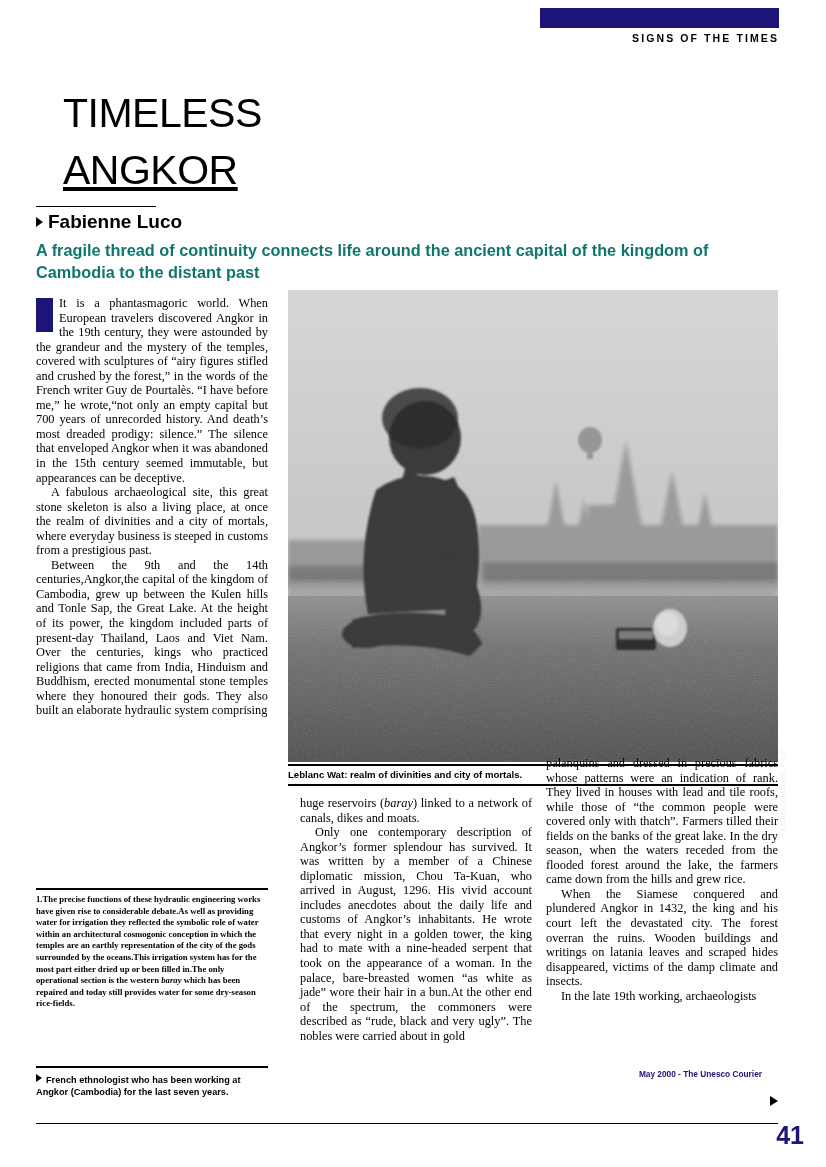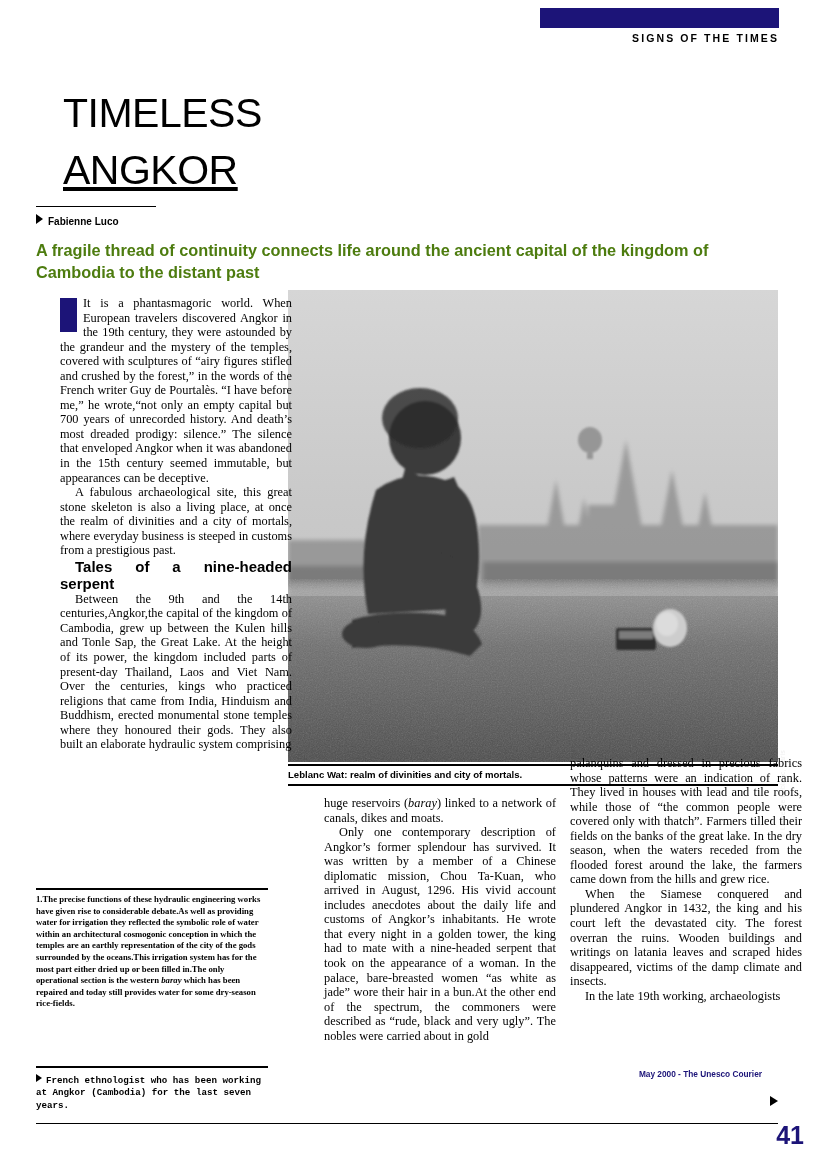--- a/index.html
+++ b/index.html
@@ -27,33 +27,33 @@
     font-family:"Liberation Sans",sans-serif;
     font-weight:normal;font-size:41px;line-height:57px;
     letter-spacing:-0.5px;color:#000;margin-left:27px;
   }
   .headline .l2{display:block;text-decoration:underline;}
 
   .byline-rule{position:absolute;left:36px;top:206px;width:120px;height:1px;background:#000;}
   .byline{
     position:absolute;left:36px;top:212px;width:300px;
     font-family:"Liberation Sans",sans-serif;
-    font-weight:bold;font-size:10px;line-height:20px;color:#000;
+    font-weight:bold;font-size:19px;line-height:20px;color:#000;
   }
   .tri{
     display:inline-block;width:0;height:0;vertical-align:1px;
     border-top:5px solid transparent;border-bottom:5px solid transparent;
     border-left:7px solid #000;margin-right:5px;
   }
 
   
   .standfirst{
     position:absolute;left:36px;top:240px;width:740px;
     font-family:"Liberation Sans",sans-serif;
-    font-weight:bold;font-size:16.3px;line-height:21.5px;color:#4d7c0f;
+    font-weight:bold;font-size:16.3px;line-height:21.5px;color:#0f766e;
   }
 
   
   .photo-wrap{position:absolute;left:288px;top:290px;width:490px;height:472px;}
   .photo{position:absolute;inset:0;overflow:hidden;background:#cfcfcf;}
   .photo svg{display:block;width:100%;height:100%;}
   .credit{
     position:absolute;right:-1px;top:312px;
     transform-origin:100% 0;transform:rotate(-90deg) translateX(-148px);
     font-family:"Liberation Sans",sans-serif;
@@ -67,21 +67,20 @@
   }
   .caption-rule-bot{position:absolute;left:288px;top:784px;width:490px;height:2px;background:#000;}
 
   
   .col{
     position:absolute;
     font-family:"Liberation Serif",serif;
     font-size:12.35px;line-height:14.55px;
     text-align:justify;text-justify:inter-word;
     color:#000;
-    margin-left:24px;
   }
   .col p{margin:0;text-indent:15px;}
   .col p.first{text-indent:0;}
   .col1{left:36px;top:296px;width:232px;}
   .col2{left:300px;top:796px;width:232px;}
   .col3{left:546px;top:756px;width:232px;}
 
   .dropcap{
     float:left;width:17px;height:34px;background:#1c1478;
     margin:2px 6px 0 0;
@@ -97,21 +96,21 @@
   .note-rule{position:absolute;left:36px;top:888px;width:232px;height:1.5px;background:#000;}
   .note{
     position:absolute;left:36px;top:894px;width:232px;
     font-family:Liberation Serif, serif;
     font-weight:bold;font-size:8.7px;line-height:11.6px;color:#000;
     text-align:left;
   }
   .bio-rule{position:absolute;left:36px;top:1066px;width:232px;height:2px;background:#000;}
   .bio{
     position:absolute;left:36px;top:1074px;width:232px;
-    font-family:Liberation Mono, monospace;
+    font-family:Liberation Sans, sans-serif;
     font-weight:bold;font-size:9.2px;line-height:12.4px;color:#000;
   }
   .bio .tri{border-top-width:4px;border-bottom-width:4px;border-left-width:6px;margin-right:4px;}
 
   
   .cont-arrow{
     position:absolute;left:770px;top:1096px;width:0;height:0;
     border-top:5px solid transparent;border-bottom:5px solid transparent;
     border-left:8px solid #000;
   }
@@ -233,21 +232,20 @@
     <div class="credit">© Laurence Leblanc, Paris</div>
   </div>
 
   <div class="caption-rule-top"></div>
   <div class="caption">Leblanc Wat:  realm of divinities and city of mortals.</div>
   <div class="caption-rule-bot"></div>
 
   <div class="col col1">
     <p class="first"><span class="dropcap"></span><span>It is a phantasmagoric world. When European travelers discovered Angkor in the 19th century, they were astounded by the grandeur and the mystery of the temples, covered with sculptures of “airy figures stifled and crushed by the forest,” in the words of the French writer Guy de Pourtalès. “I have before me,” he wrote,“not only an empty capital but 700 years of unrecorded history. And death’s most dreaded prodigy: silence.” The silence that enveloped Angkor when it was abandoned in the 15th century seemed immutable, but appearances can be deceptive.</span></p>
     <p><span>A fabulous archaeological site, this great stone skeleton is also a living place, at once the realm of divinities and a city of mortals, where everyday business is steeped in customs from a prestigious past.</span></p>
-    <p class="subhead">Tales of a nine-headed serpent</p>
     <p><span>Between the 9th and the 14th centuries,Angkor,the capital of the kingdom of Cambodia, grew up between the Kulen hills and Tonle Sap, the Great Lake. At the height of its power, the kingdom included parts of present-day Thailand, Laos and Viet Nam. Over the centuries, kings who practiced religions that came from India, Hinduism and Buddhism, erected monumental stone temples where they honoured their gods. They also built an elaborate hydraulic system comprising</span></p>
   </div>
 
   <div class="col col2">
     <p class="first"><span>huge reservoirs (<i>baray</i>) linked to a network of canals, dikes and moats.</span></p>
     <p><span>Only one contemporary description of Angkor’s former splendour has survived. It was written by a member of a Chinese diplomatic mission, Chou Ta-Kuan, who arrived in August, 1296. His vivid account includes anecdotes about the daily life and customs of Angkor’s inhabitants. He wrote that every night in a golden tower, the king had to mate with a nine-headed serpent that took on the appearance of a woman. In the palace, bare-breasted women “as white as jade” wore their hair in a bun.At the other end of the spectrum, the commoners were described as “rude, black and very ugly”. The nobles were carried about in gold</span></p>
   </div>
 
   <div class="col col3">
     <p class="first"><span>palanquins and dressed in precious fabrics whose patterns were an indication of rank. They lived in houses with lead and tile roofs, while those of “the common people were covered only with thatch”. Farmers tilled their fields on the banks of the great lake. In the dry season, when the waters receded from the flooded forest around the lake, the farmers came down from the hills and grew rice.</span></p>

